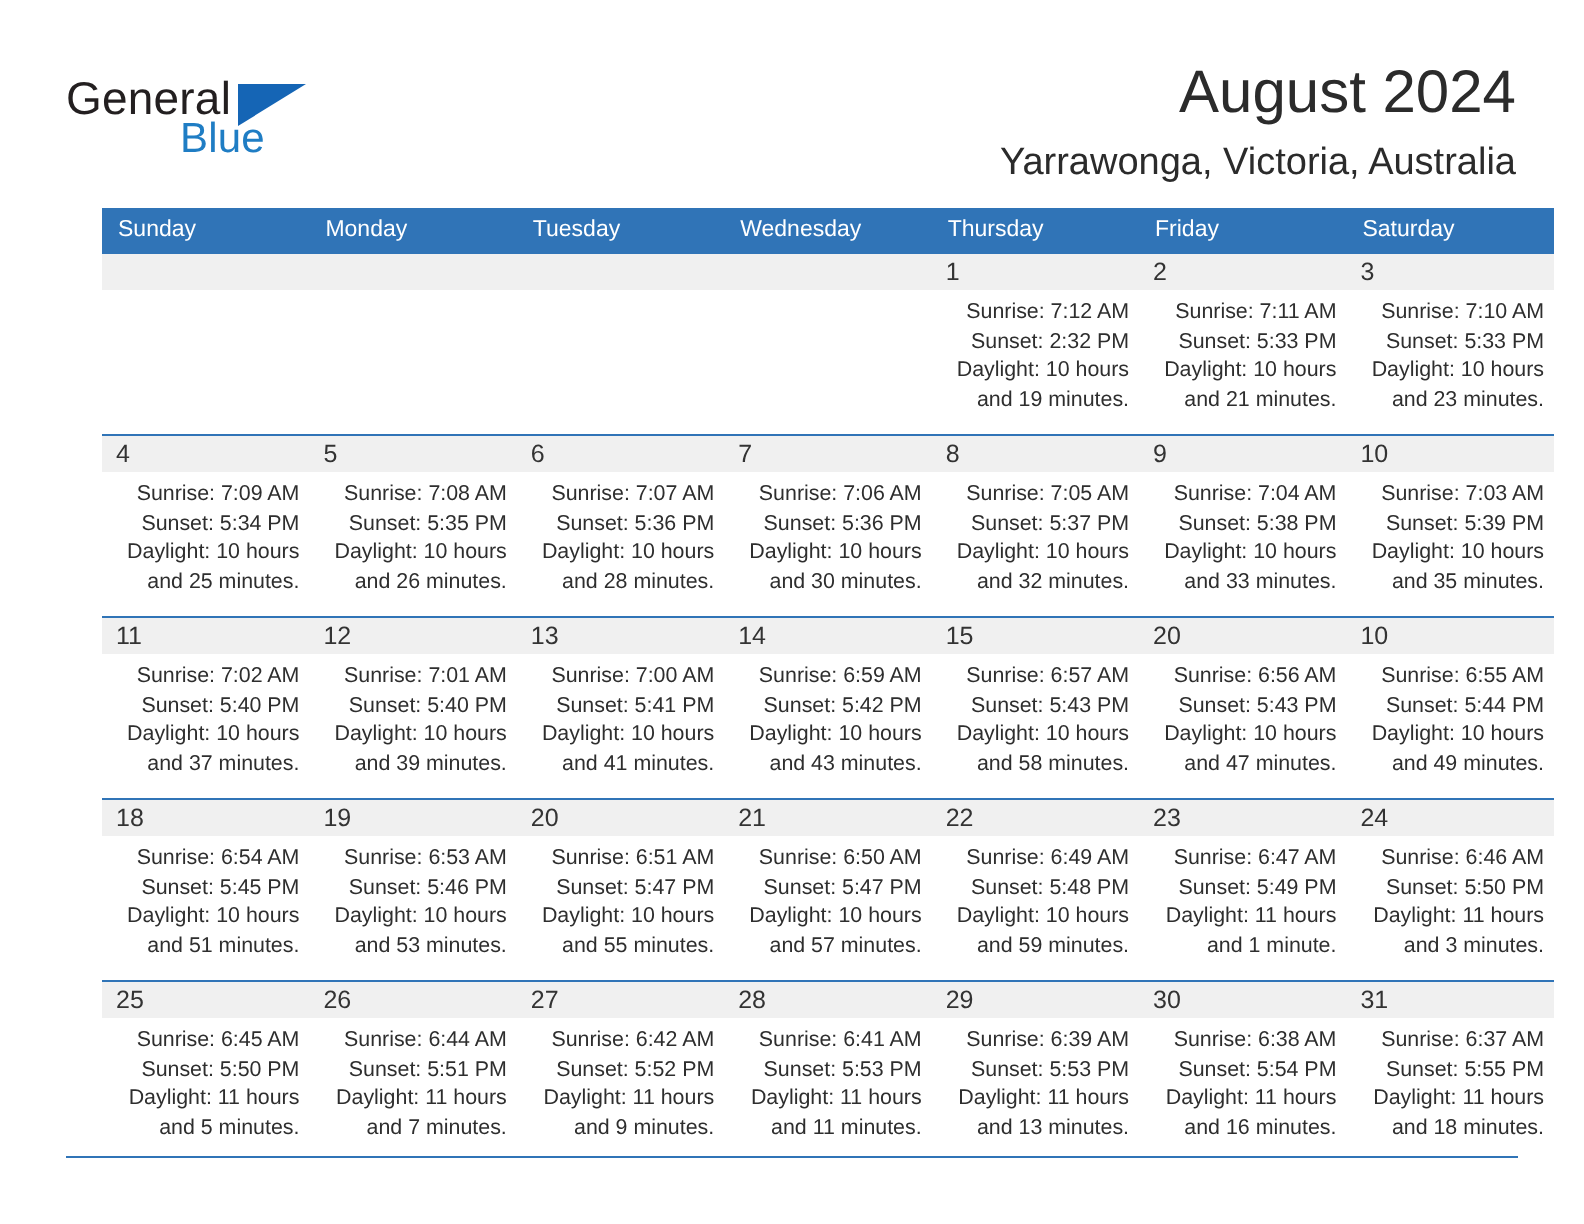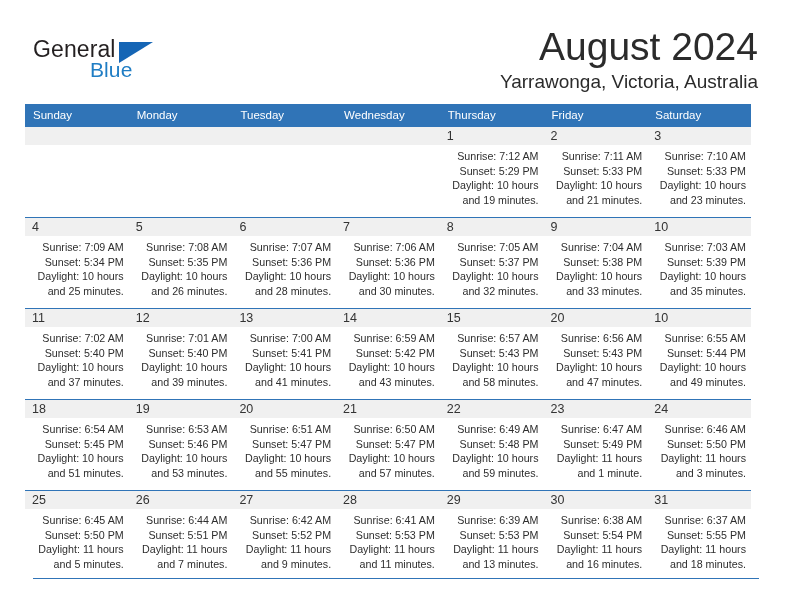--- a/index.html
+++ b/index.html
@@ -69,38 +69,38 @@
     letter-spacing: 0.1px;
   }
 
   .title-block {
     position: absolute;
     right: 34px;
     top: 28px;
     text-align: right;
   }
   .cal-title {
-    font-size: 39px;
+    font-size: 30px;
     font-weight: normal;
     color: #2b2b2b;
     line-height: 38px;
     white-space: nowrap;
   }
   .cal-subtitle {
     font-size: 19px;
     color: #2b2b2b;
     line-height: 22px;
     margin-top: 5px;
     white-space: nowrap;
   }
 
   
   .calendar {
     position: absolute;
-    left: 25px;
+    left: 51px;
     top: 104px;
     width: 726px;
     border-collapse: collapse;
     table-layout: fixed;
   }
 
   .calendar th {
     background: #3074b7;
     color: #ffffff;
     font-size: 11.5px;
@@ -206,21 +206,21 @@
             <div class="cell-body"></div>
           </td>
           <td class="empty-cell">
             <div class="daynum-band"></div>
             <div class="cell-body"></div>
           </td>
           <td class="day-cell">
             <div class="daynum-band">1</div>
             <div class="cell-body">
               <div>Sunrise: 7:12 AM</div>
-              <div>Sunset: 5:29 PM</div>
+              <div>Sunset: 2:32 PM</div>
               <div>Daylight: 10 hours</div>
               <div>and 19 minutes.</div>
             </div>
           </td>
           <td class="day-cell">
             <div class="daynum-band">2</div>
             <div class="cell-body">
               <div>Sunrise: 7:11 AM</div>
               <div>Sunset: 5:33 PM</div>
               <div>Daylight: 10 hours</div>

